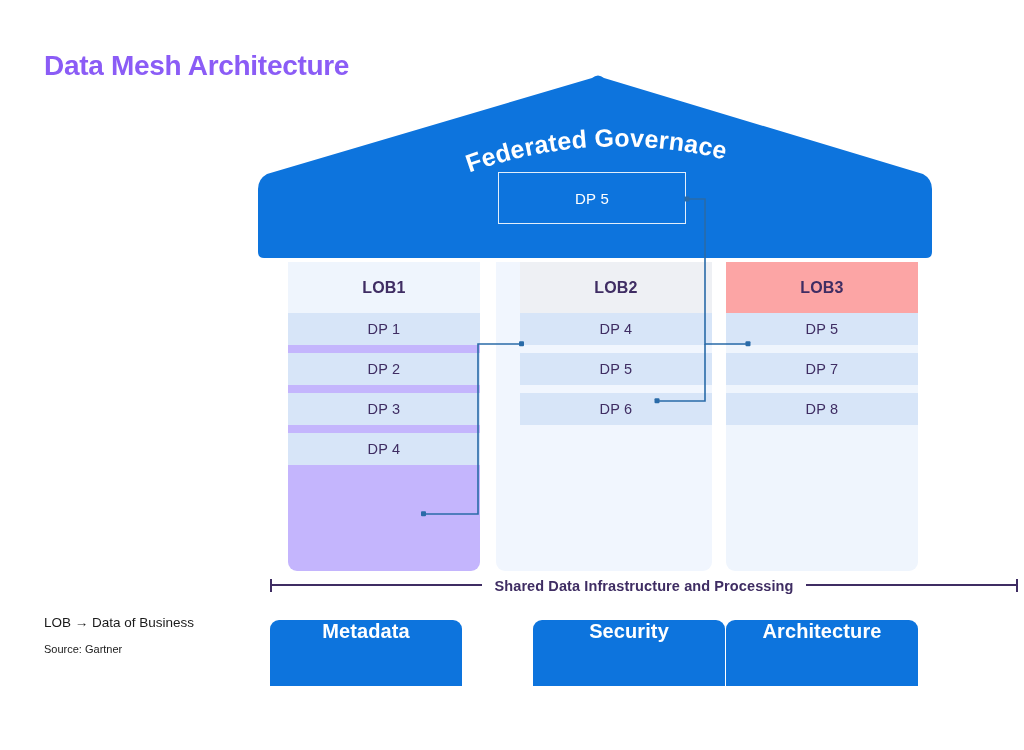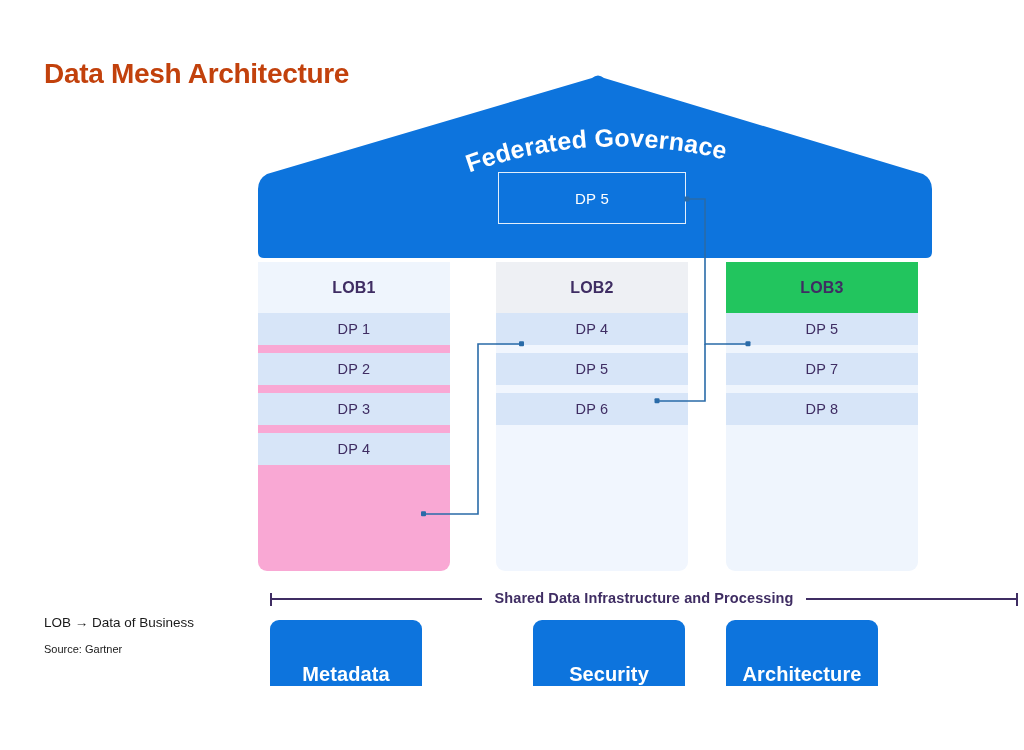--- a/index.html
+++ b/index.html
@@ -13,24 +13,24 @@
     position: relative;
     overflow: hidden;
     font-family: "Liberation Sans", sans-serif;
     color: #3b2e5a;
   }
 
   
   #page-title {
     position: absolute;
     left: 44px;
-    top: 58px;
+    top: 50px;
     font-size: 28px;
     font-weight: bold;
-    color: #c2410c;
+    color: #8b5cf6;
     letter-spacing: -0.3px;
     white-space: nowrap;
   }
 
   
   #diagram {
     position: absolute;
     left: 0;
     top: 0;
     width: 1024px;
@@ -84,37 +84,37 @@
   }
 
   
   .lob-col {
     position: absolute;
     top: 262px;
     width: 192px;
     border-radius: 0 0 9px 9px;
     overflow: hidden;
   }
-  #lob-col-1 { left: 258px; background: #f9a8d4; }
-  #lob-col-2 { left: 496px; background: #f1f6fe; }
+  #lob-col-1 { left: 288px; background: #c4b5fd; }
+  #lob-col-2 { left: 496px; background: #f1f6fe; padding-left: 24px; }
   #lob-col-3 { left: 726px; background: #eff5fd; }
 
   .lob-header {
     height: 51px;
     display: flex;
     align-items: center;
     justify-content: center;
     font-size: 16px;
     font-weight: bold;
     color: #3f2d63;
     letter-spacing: 0.2px;
   }
   #lob-col-1 .lob-header { background: #eff5fd; }
   #lob-col-2 .lob-header { background: #eef0f4; }
-  #lob-col-3 .lob-header { background: #22c55e; }
+  #lob-col-3 .lob-header { background: #fca5a5; }
 
   .lob-cells { padding-bottom: 0; }
 
   .dp-cell {
     height: 32px;
     margin-bottom: 8px;
     background: #d7e5f8;
     display: flex;
     align-items: center;
     justify-content: center;
@@ -141,21 +141,21 @@
   }
 
   
   #shared-infra {
     position: absolute;
     left: 270px;
     top: 578px;
     width: 748px;
     height: 28px;
     display: flex;
-    align-items: flex-end;
+    align-items: flex-start;
     gap: 12px;
   }
   #shared-infra .rule-wrap {
     flex: 1;
     display: flex;
     align-items: center;
     height: 14px;
   }
   #shared-infra .end-cap {
     width: 2px;
@@ -173,26 +173,26 @@
     font-weight: bold;
     color: #3f2d63;
     white-space: nowrap;
     letter-spacing: 0.1px;
   }
 
   
   .platform-box {
     position: absolute;
     top: 620px;
-    width: 152px;
+    width: 192px;
     height: 66px;
     background: #0d74dd;
     border-radius: 9px 9px 0 0;
     display: flex;
-    align-items: flex-end;
+    align-items: flex-start;
     justify-content: center;
   }
   .platform-box .plat-text {
     color: #ffffff;
     font-size: 20px;
     font-weight: bold;
     letter-spacing: 0.1px;
     white-space: nowrap;
   }
   #platform-box-0 { left: 270px; }

